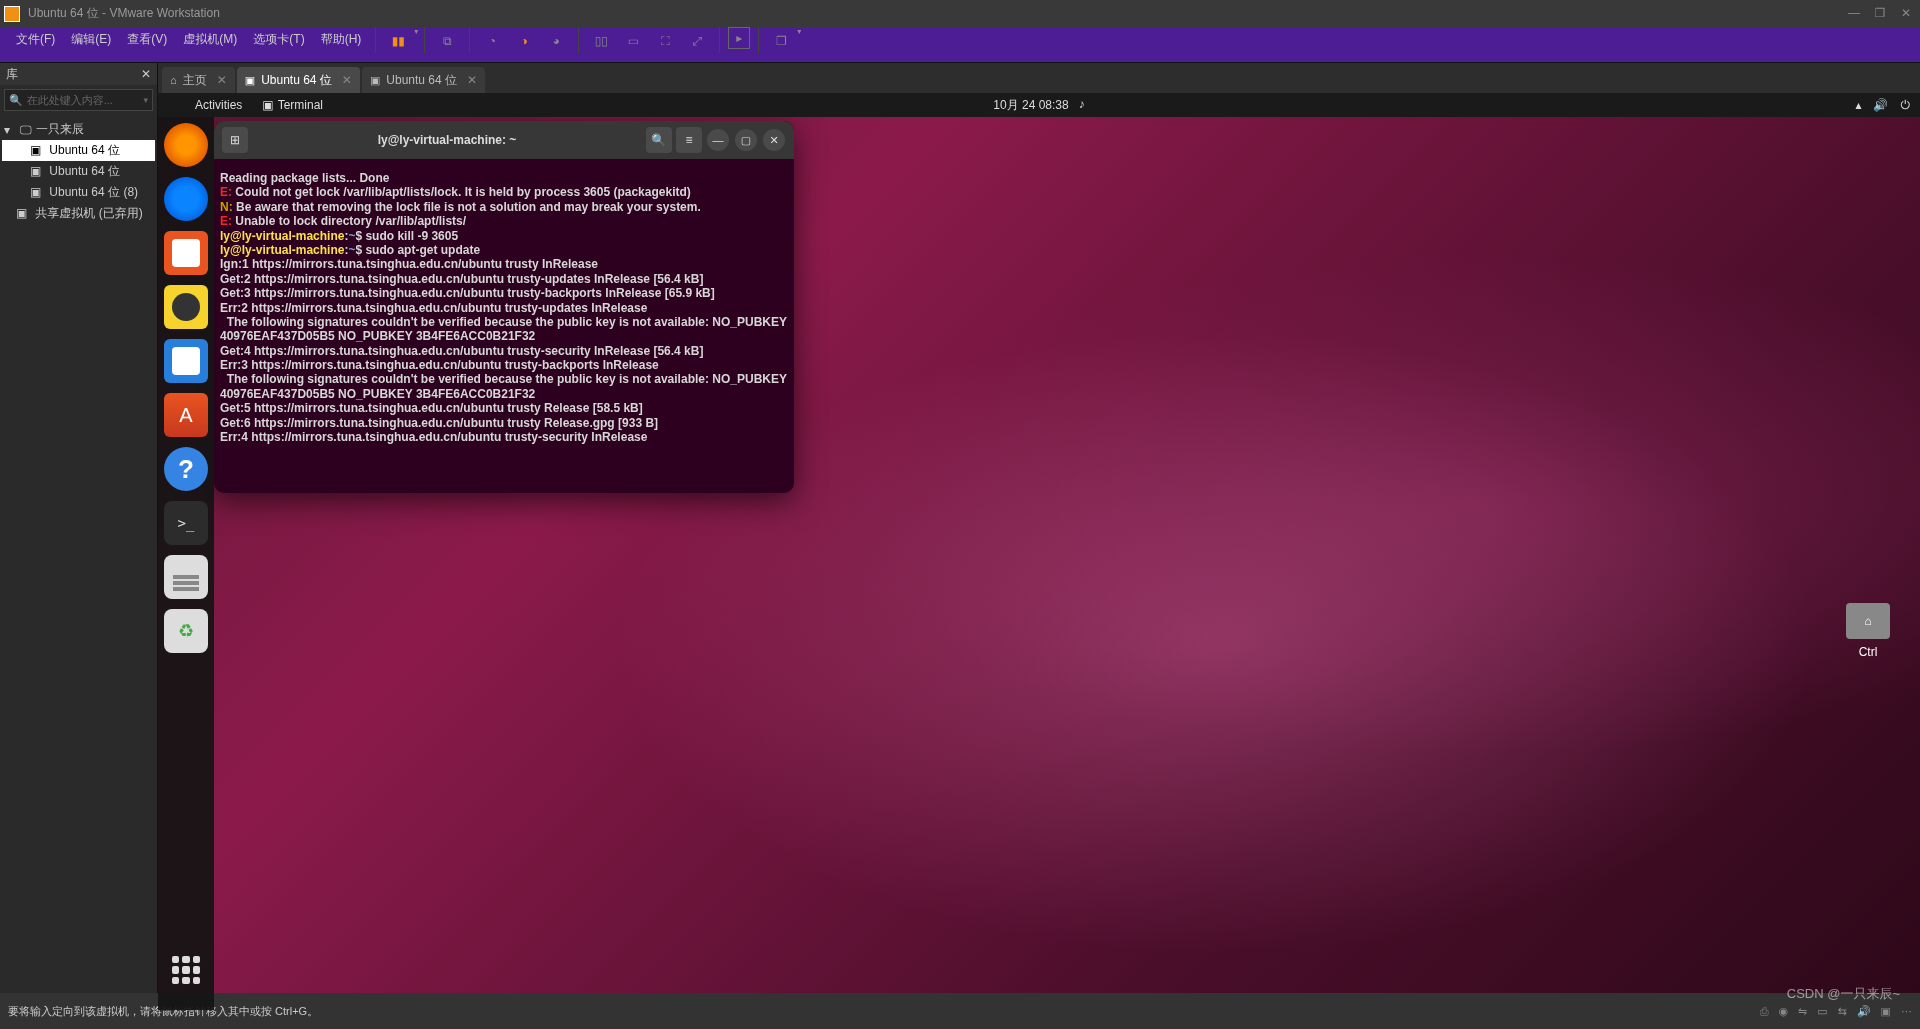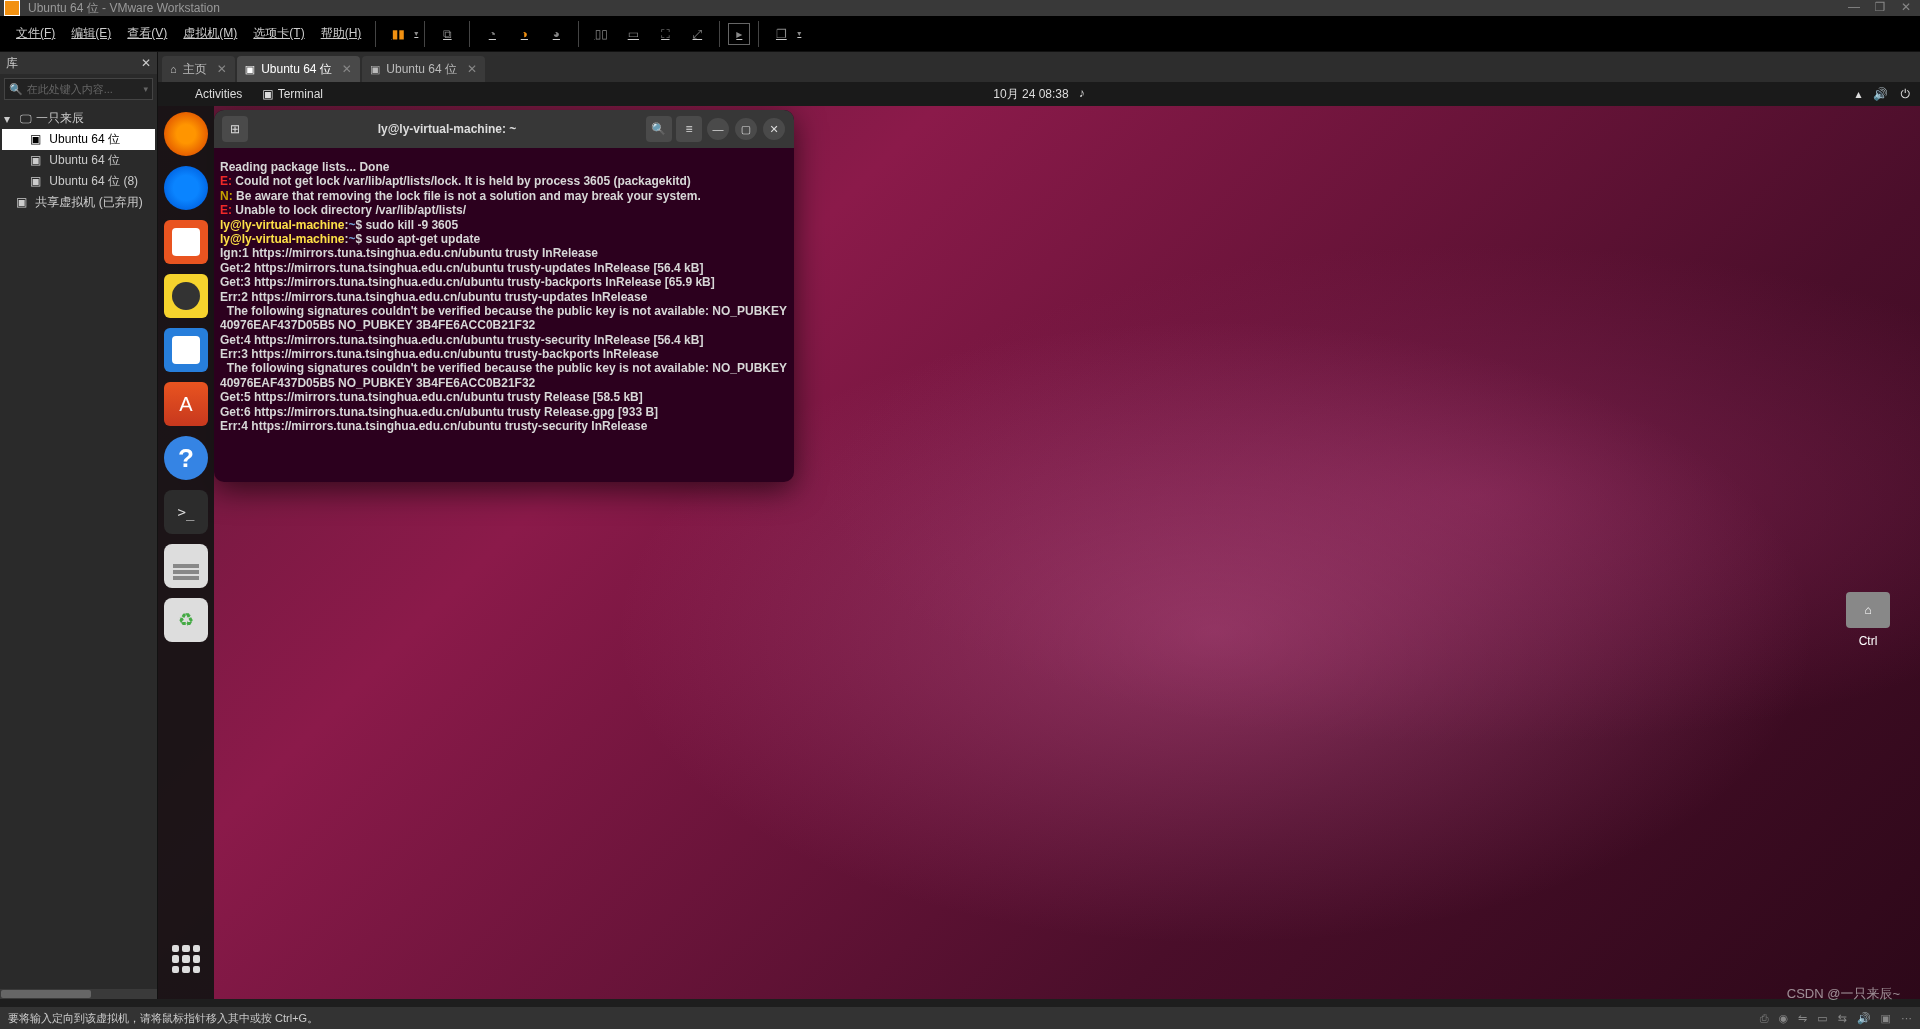--- a/index.html
+++ b/index.html
@@ -1,25 +1,25 @@
 <!DOCTYPE html>
 <html><head>
 <meta charset="utf-8">
 <style>
 * { margin: 0; padding: 0; box-sizing: border-box; font-family: "Microsoft YaHei", sans-serif; }
 body { width: 1920px; height: 1029px; background: #1e1e1e; overflow: hidden; position: relative; }
 
 
-.vmware-title { height: 16px; background: #393939; display: flex; align-items: center; padding: 0 4px; color: #999; font-size: 12px; }
+.vmware-title { height: 27px; background: #393939; display: flex; align-items: center; padding: 0 4px; color: #999; font-size: 12px; }
 .vmware-title .logo { width: 16px; height: 16px; background: #f29111; margin-right: 8px; border: 1px solid #fff; }
 .vmware-title .spacer { flex: 1; }
 .vmware-title .win-btn { width: 20px; height: 20px; margin-left: 6px; color: #888; text-align: center; line-height: 18px; cursor: pointer; }
 
 
-.vmware-menu { height: 36px; background: #000000; display: flex; align-items: center; padding: 0 8px; color: #ccc; font-size: 12px; border-bottom: 1px solid #111; text-decoration: underline; }
+.vmware-menu { height: 36px; background: #4c1d95; display: flex; padding: 0 8px; color: #ccc; font-size: 12px; border-bottom: 1px solid #111; }
 .vmware-menu .menu-item { padding: 4px 8px; cursor: pointer; }
 .vmware-menu .sep { width: 1px; height: 26px; background: #444; margin: 0 6px; }
 .vmware-menu .tool-btn { width: 28px; height: 28px; display: flex; align-items: center; justify-content: center; margin: 0 2px; color: #888; cursor: pointer; }
 .vmware-menu .tool-btn.orange { color: #f29111; }
 
 
 .content-row { display: flex; height: calc(100% - 24px - 36px - 22px); }
 
 
 .library { width: 158px; background: #2a2a2a; border-right: 1px solid #111; display: flex; flex-direction: column; }
@@ -79,21 +79,21 @@
 .term-body .err { color: #ef2929; }
 .term-body .warn { color: #c4a000; }
 .term-body .prompt-user { color: #fde047; }
 .term-body .prompt-path { color: #729fcf; }
 
 
 .desktop-icon { position: absolute; top: 510px; right: 30px; text-align: center; color: #fff; font-size: 12px; cursor: pointer; z-index: 5; }
 .desktop-icon .folder-icon { width: 44px; height: 36px; background: #888; border-radius: 4px; margin: 0 auto 6px; display: flex; align-items: center; justify-content: center; }
 
 
-.statusbar { position: absolute; bottom: 0; left: 0; right: 0; height: 22px; background: #333; color: #ccc; font-size: 11px; display: flex; align-items: center; padding: 0 8px; }
+.statusbar { position: absolute; bottom: 0; left: 0; right: 0; height: 36px; background: #333; color: #ccc; font-size: 11px; display: flex; align-items: center; padding: 0 8px; }
 .statusbar .right-icons { margin-left: auto; display: flex; gap: 10px; color: #888; }
 
 
 .watermark { position: absolute; bottom: 26px; right: 20px; color: rgba(230,230,230,0.6); font-size: 13px; z-index: 20; }
 
 
 .lib-scroll { height: 10px; background: #3a3a3a; margin-top: auto; }
 .lib-scroll-thumb { width: 90px; height: 8px; background: #666; margin: 1px; border-radius: 2px; }
 </style>
 </head>

